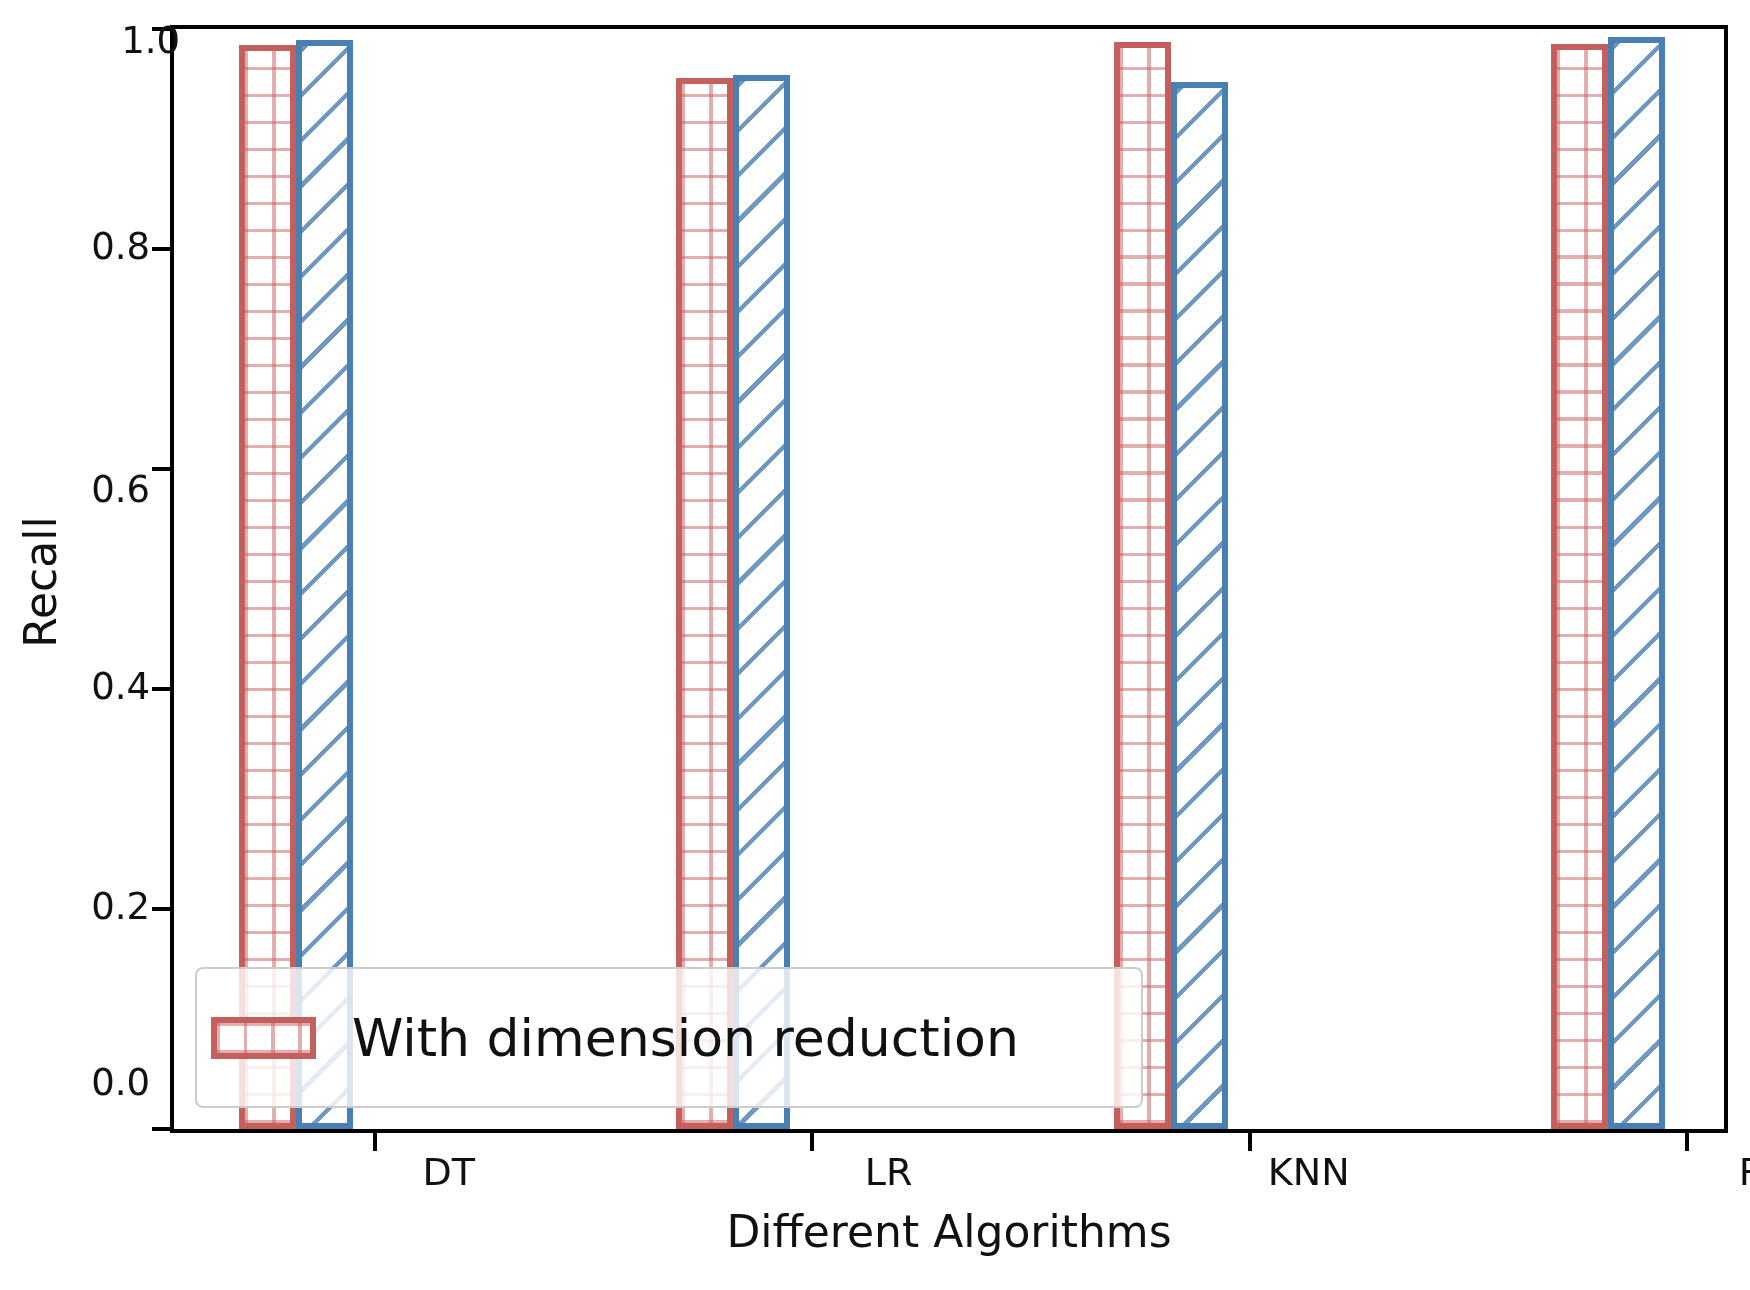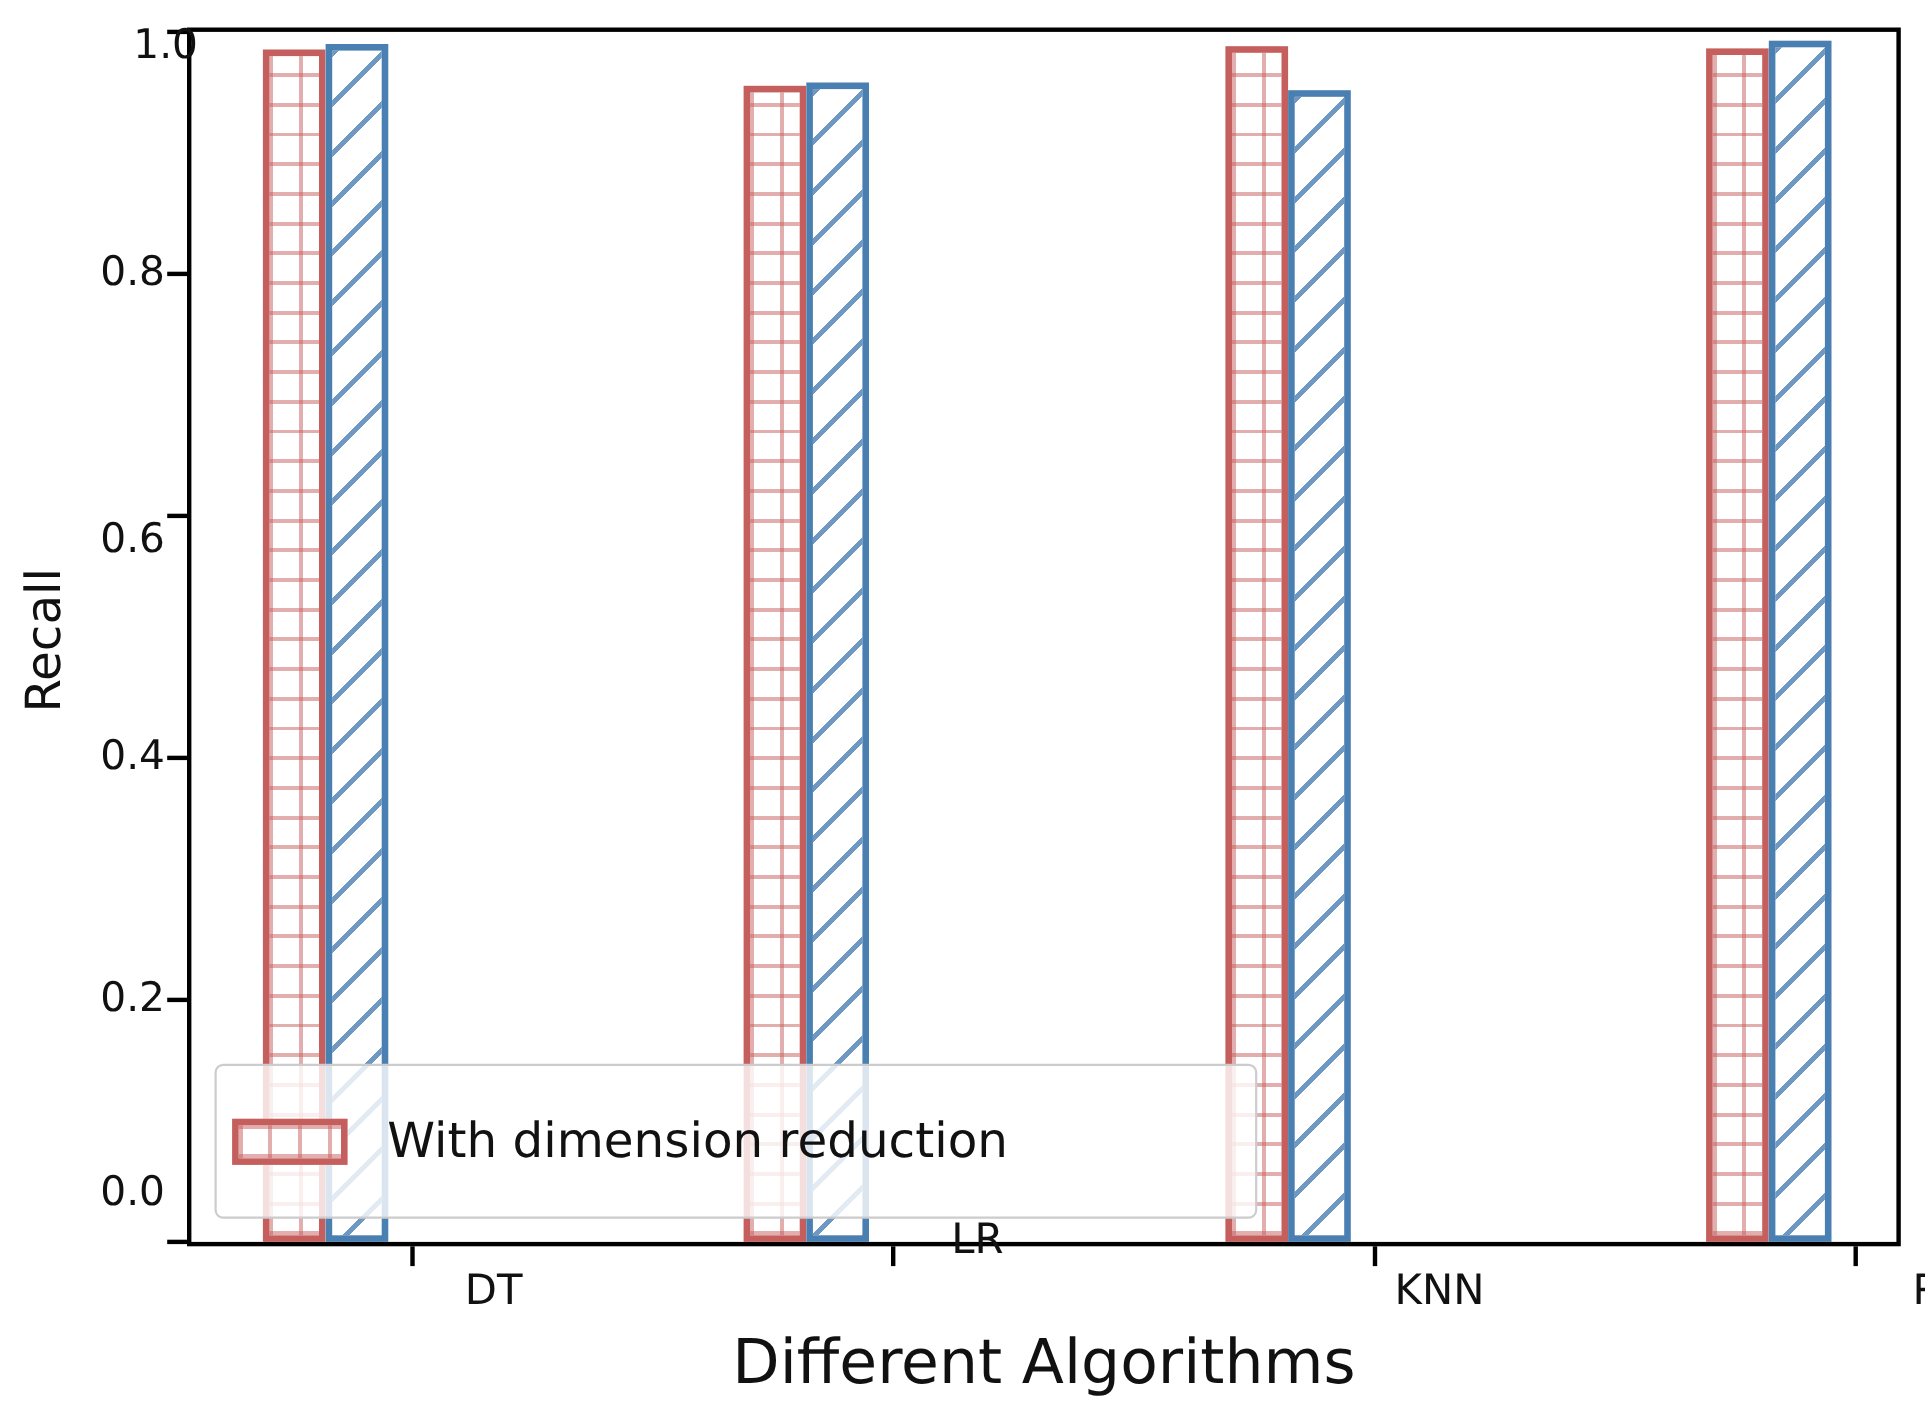--- a/index.html
+++ b/index.html
@@ -59,21 +59,21 @@
     width:200px;
     text-align:right;
     font-size:38px;
     color:#111;
   }
   #x-axis-label{
     position:absolute;
     left:174px;width:1550px;
     top:1206px;
     text-align:center;
-    font-size:56px;
+    font-size:44px;
     color:#111;
   }
   #y-axis-label{
     position:absolute;
     left:40px;top:582px;
     transform:translate(-50%,-50%) rotate(-90deg);
     font-size:44px;
     color:#111;
     white-space:nowrap;
   }
@@ -99,21 +99,21 @@
   }
   .legend-swatch{
     width:105px;height:42px;
     box-sizing:border-box;
     border-style:solid;
     border-width:6px;
     background-color:#fff;
     flex:0 0 auto;
   }
   .legend-label{
-    font-size:44px;
+    font-size:52px;
     color:#111;
     white-space:nowrap;
   }
 </style>
 </head>
 <body>
 
 <div id="figure">
   <div id="y-axis-label">Recall</div>
 
@@ -150,18 +150,18 @@
   </div>
 
   <div id="axis-labels-layer">
       <div class="ytick-label" style="top: 1061px;">0.0</div>
       <div class="ytick-label" style="top: 885px;">0.2</div>
       <div class="ytick-label" style="top: 665px;">0.4</div>
       <div class="ytick-label" style="top: 468px;">0.6</div>
       <div class="ytick-label" style="top: 225px;">0.8</div>
       <div class="ytick-label" style="top: 19px; padding-left: 30px;">1.0</div>
       <div class="xtick-label" style="left: 275px; top: 1150px;">DT</div>
-      <div class="xtick-label" style="left: 712.3px; top: 1104px;">LR</div>
+      <div class="xtick-label" style="left: 712.3px; top: 1150px;">LR</div>
       <div class="xtick-label" style="left: 1149.6px; top: 1150px;">KNN</div>
       <div class="xtick-label" style="left: 1586.9px; top: 1150px;">RF</div>
     </div>
   <div id="x-axis-label">Different Algorithms</div>
 </div>
 
 </body></html>

